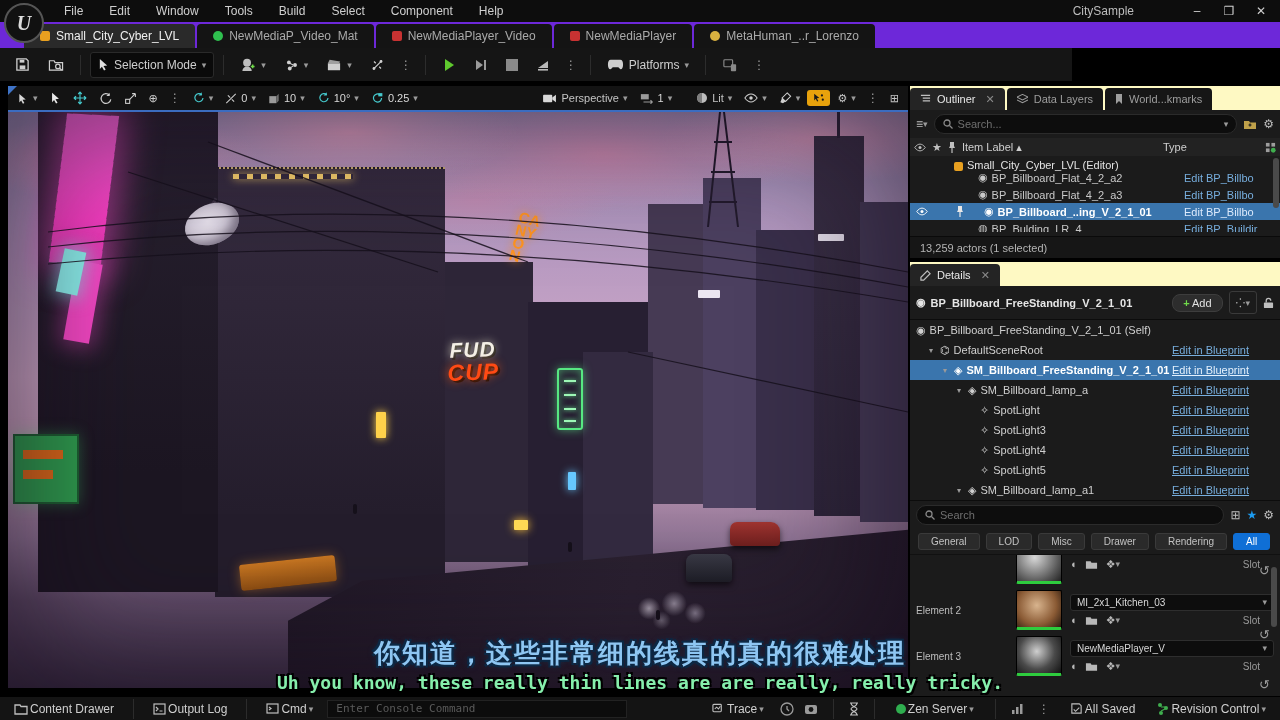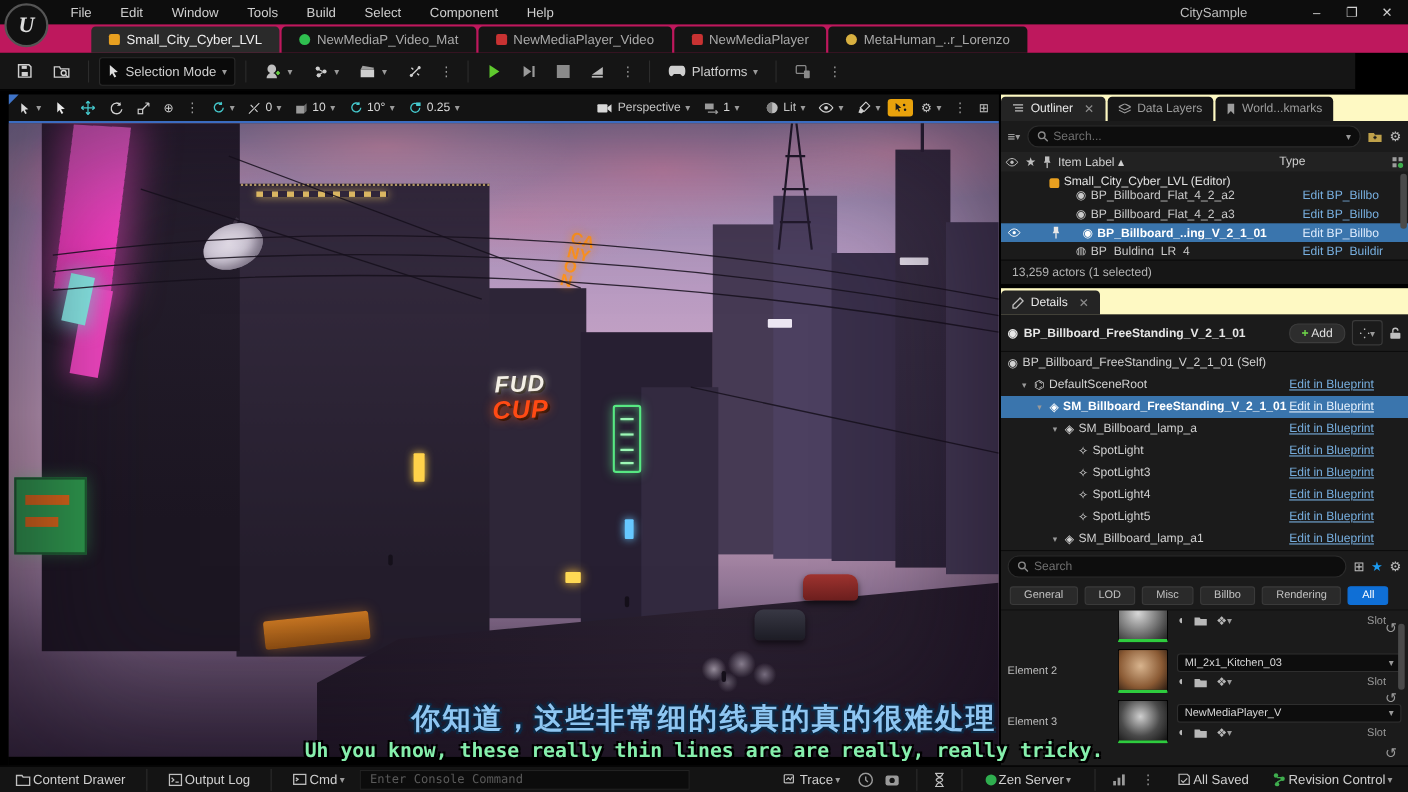--- a/index.html
+++ b/index.html
@@ -9,27 +9,27 @@
   
   #titlebar { position:absolute; left:0; top:0; width:1280px; height:22px; background:#0d0d0d; display:flex; align-items:center; z-index:10; }
   #ue-logo { position:absolute; left:4px; top:3px; width:40px; height:40px; border-radius:50%; background:#111; border:2px solid #555; color:#ddd; display:flex; align-items:center; justify-content:center; font-family:"Liberation Serif",serif; font-style:italic; font-weight:bold; font-size:20px; z-index:30; }
   #menus { display:flex; margin-left:52px; gap:2px; }
   #menus .menu { padding:3px 12px; color:#cfcfcf; font-size:12px; cursor:default; }
   #title-right { margin-left:auto; display:flex; align-items:center; gap:14px; padding-right:10px; }
   #app-title { color:#bdbdbd; font-size:12px; margin-right:40px; }
   .winbtn { color:#cfcfcf; font-size:12px; width:18px; text-align:center; cursor:default; }
 
   
-  #tabsrow { position:absolute; left:0; top:22px; width:1280px; height:26px; background:#be185d; display:flex; align-items:flex-end; padding-left:83px; z-index:9; }
+  #tabsrow { position:absolute; left:0; top:22px; width:1280px; height:26px; background:#6d28d9; display:flex; align-items:flex-end; padding-left:24px; z-index:9; }
   .atab { display:flex; align-items:center; gap:6px; height:24px; padding:0 16px; font-size:12px; color:#aaa; background:#141414; margin-right:2px; border-radius:4px 4px 0 0; }
   .atab.active { background:#2a2a2a; color:#efefef; }
   .atab .dot { width:10px; height:10px; border-radius:2px; flex:none; }
 
   
-  #toolbar { position:absolute; left:0; top:48px; width:1232px; height:34px; background:#151515; border-bottom:1px solid #000; display:flex; align-items:center; gap:4px; padding:0 8px; z-index:8; }
+  #toolbar { position:absolute; left:0; top:48px; width:1072px; height:34px; background:#151515; border-bottom:1px solid #000; display:flex; align-items:center; gap:4px; padding:0 8px; z-index:8; }
   .tbtn { display:flex; align-items:center; gap:5px; padding:5px 7px; border-radius:3px; color:#cfcfcf; cursor:default; }
   .tsep { width:1px; height:20px; background:#2c2c2c; margin:0 5px; }
   .caret { font-size:9px; color:#9a9a9a; }
   .vdots { color:#9a9a9a; letter-spacing:0; font-size:12px; padding:0 4px; }
   #sel-mode { background:#0a0a0a; border:1px solid #2a2a2a; border-radius:3px; }
   .play-green svg { fill:#5fc92e; }
   .ico { display:inline-flex; align-items:center; justify-content:center; }
   .ico svg { display:block; }
 
   
@@ -762,21 +762,21 @@
           <input placeholder="Search" style="">
         </div>
         <span class="ico" style="color:#bdbdbd">⊞</span>
         <span style="color:#1c9bf0">★</span>
         <span style="color:#bdbdbd">⚙</span>
       </div>
       <div class="chips">
         <span class="chip">General</span>
         <span class="chip">LOD</span>
         <span class="chip">Misc</span>
-        <span class="chip">Billbo</span>
+        <span class="chip">Drawer</span>
         <span class="chip">Rendering</span>
         <span class="chip active">All</span>
       </div>
       <div class="mats">
         <div class="mrow" style="margin-top:-14px">
           <span class="mlabel"></span>
           <span class="thumb grey"></span>
           <div class="mright">
             <div class="mics">
               <span class="ico">◖</span>

